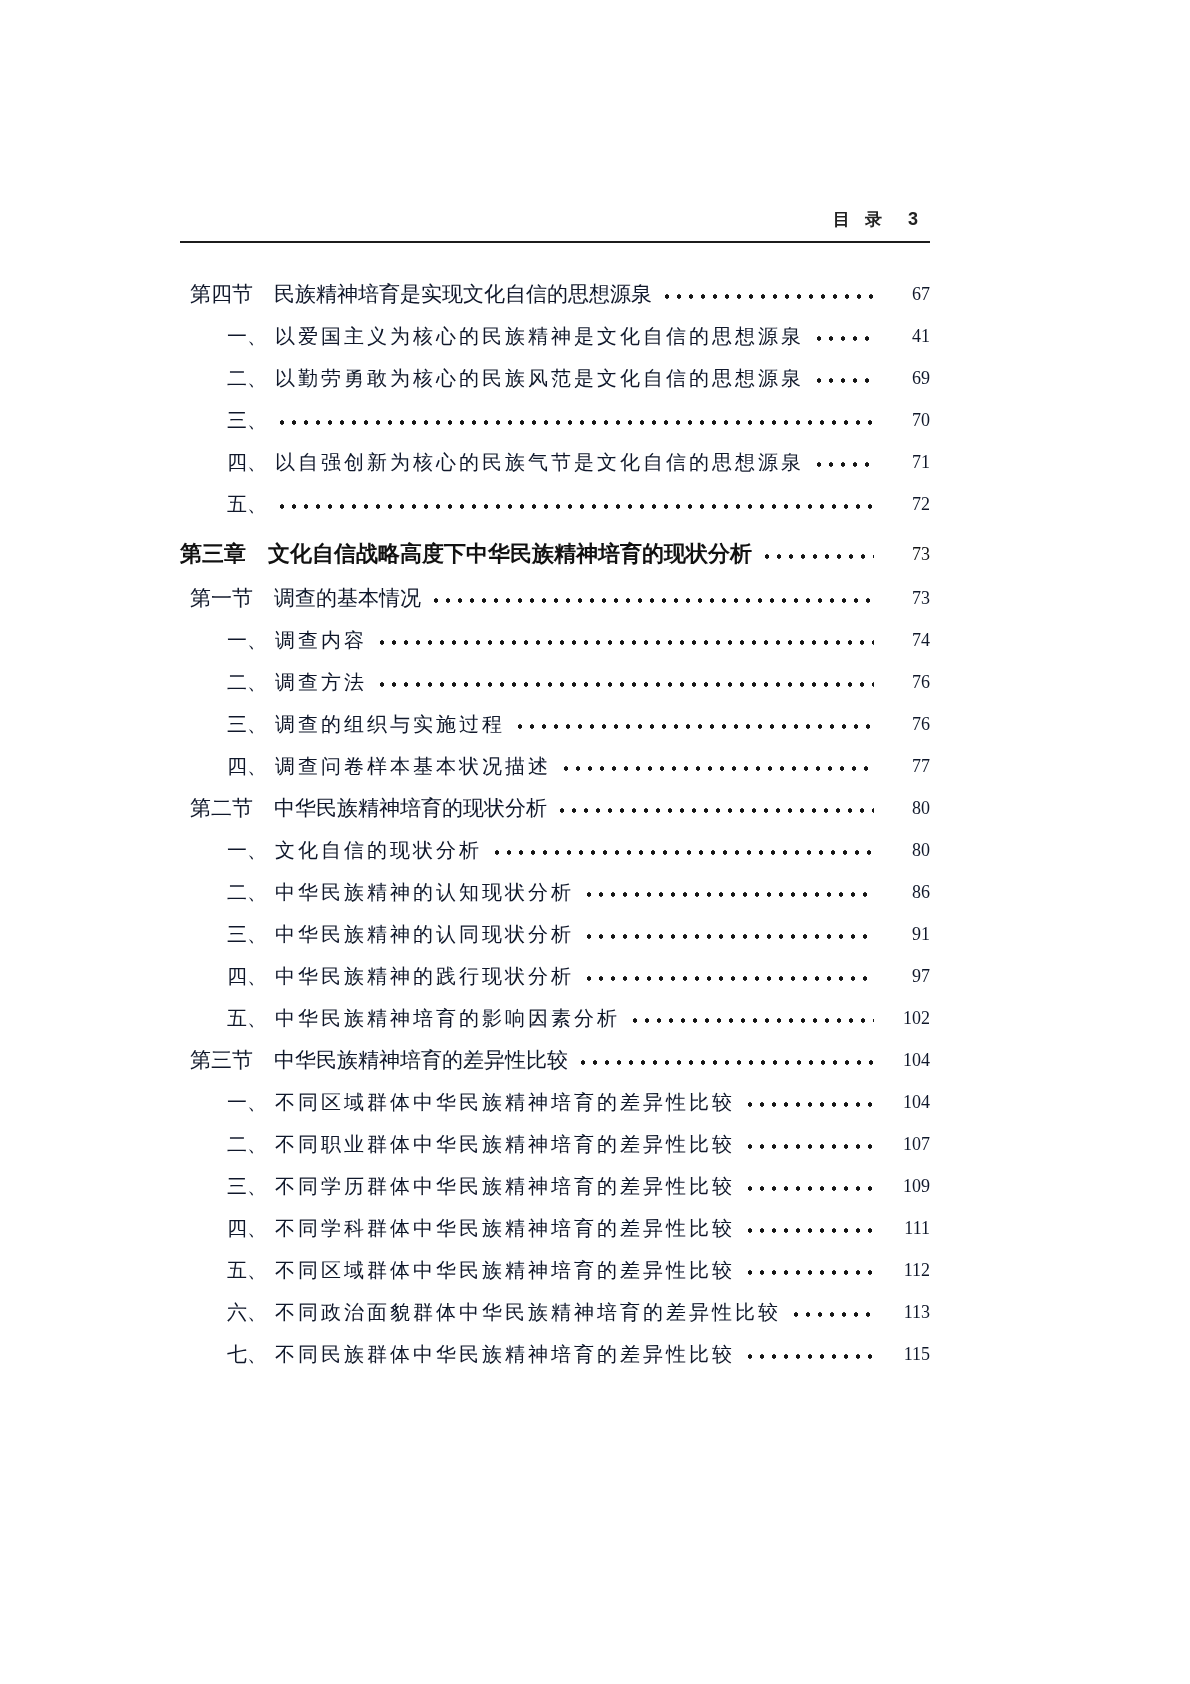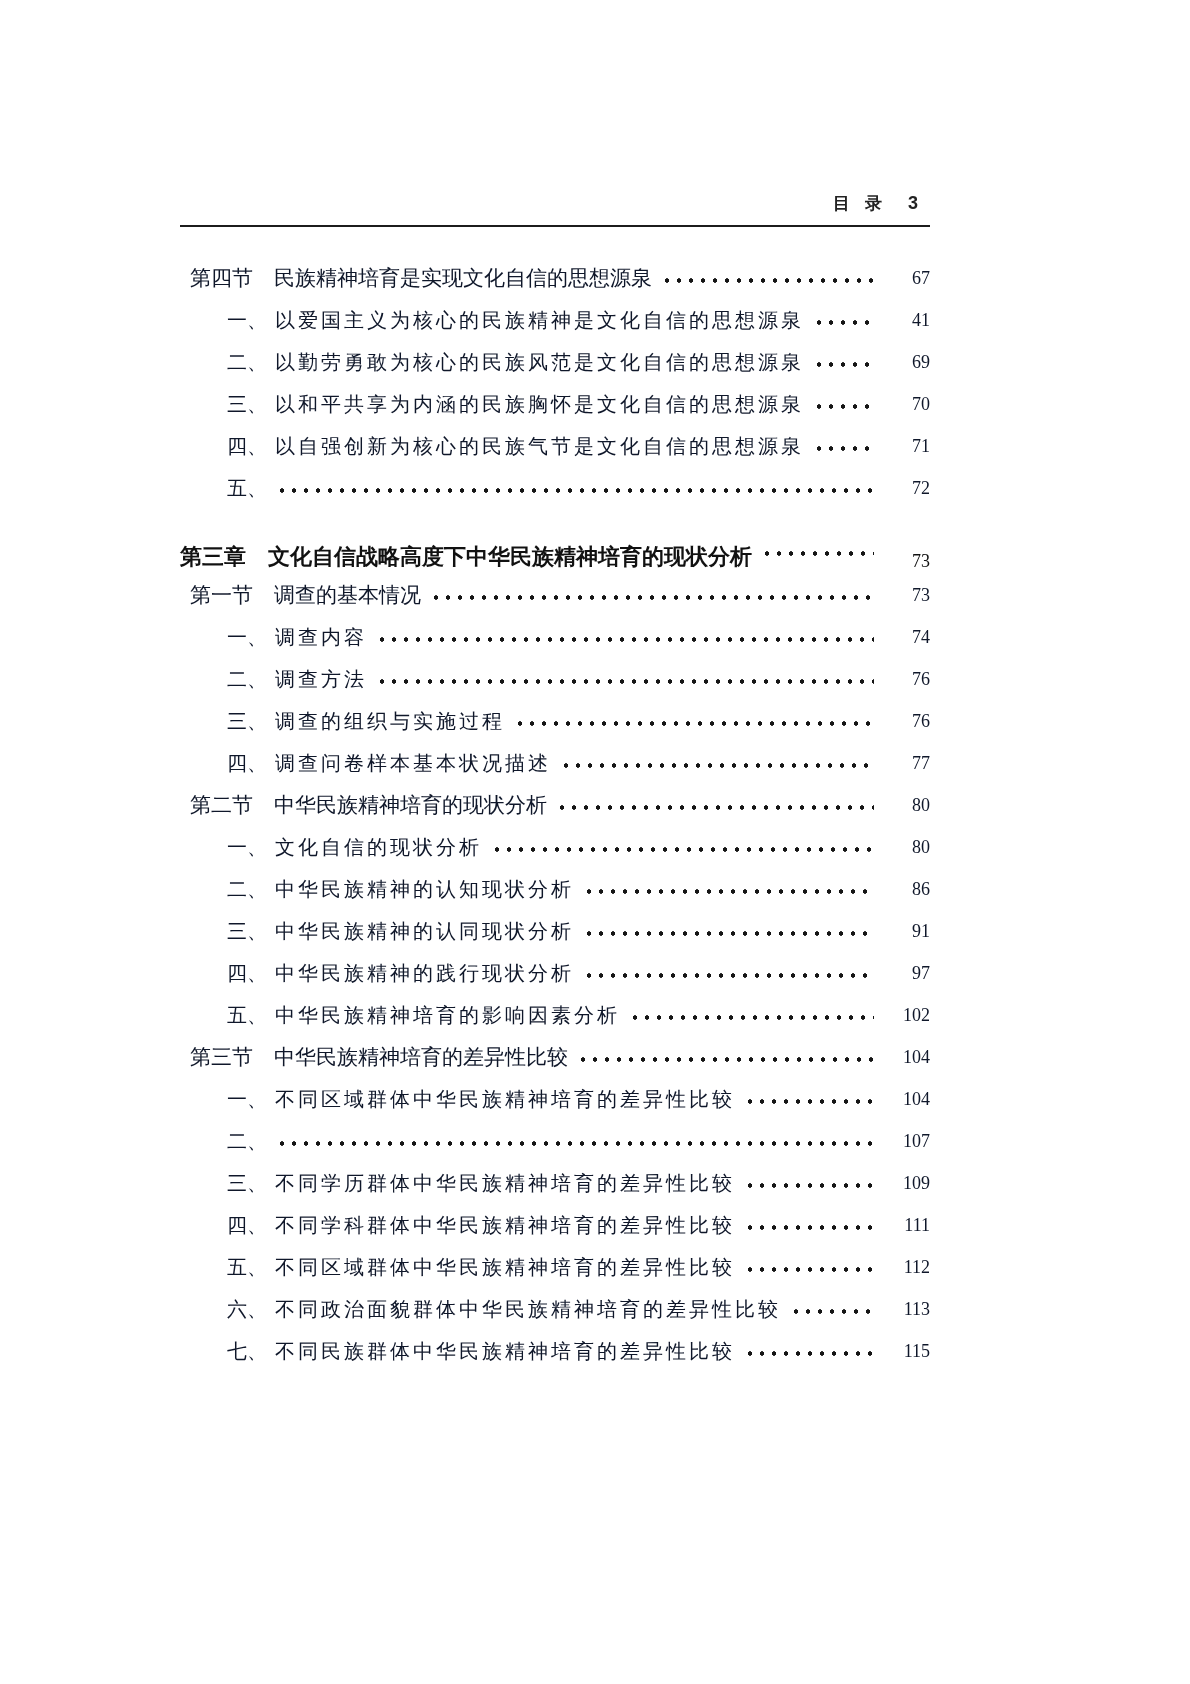--- a/index.html
+++ b/index.html
@@ -12,21 +12,21 @@
     width: 1190px;
     height: 1684px;
     background: #ffffff;
     overflow: hidden;
     font-family: "Liberation Serif", "DejaVu Serif", serif;
     color: #1a1a1a;
   }
   .content {
     position: absolute;
     left: 180px;
-    top: 0;
+    top: 16px;
     width: 750px;
   }
   
   .header {
     margin-top: 192px;
     display: flex;
     justify-content: flex-end;
     align-items: baseline;
     padding-right: 12px;
     font-family: "Liberation Sans", "DejaVu Sans", sans-serif;
@@ -78,27 +78,26 @@
   .pagenum {
     flex: 0 0 auto;
     width: 46px;
     text-align: right;
     font-family: "Liberation Serif", "DejaVu Serif", serif;
     font-weight: normal;
     font-size: 18px;
   }
   
   .level-chapter {
-    margin-top: 21px;
+    margin-top: 8px;
     margin-bottom: 2px;
     font-family: "Liberation Sans", "DejaVu Sans", sans-serif;
     font-weight: bold;
     font-size: 22px;
     color: #111111;
-    align-items: flex-end;
   }
   .level-chapter .label { margin-right: 22px; }
   
   .level-section {
     padding-left: 10px;
   }
   .level-section .label { margin-right: 21px; }
   
   .level-item {
     padding-left: 47px;
@@ -137,21 +136,20 @@
           <span class="pagenum">41</span>
         </div>
         <div class="row level-item">
           <span class="label">二、</span>
           <span class="title">以勤劳勇敢为核心的民族风范是文化自信的思想源泉</span>
           <span class="leader"></span>
           <span class="pagenum">69</span>
         </div>
         <div class="row level-item">
           <span class="label">三、</span>
-          <span class="title">以和平共享为内涵的民族胸怀是文化自信的思想源泉</span>
           <span class="leader"></span>
           <span class="pagenum">70</span>
         </div>
         <div class="row level-item">
           <span class="label">四、</span>
           <span class="title">以自强创新为核心的民族气节是文化自信的思想源泉</span>
           <span class="leader"></span>
           <span class="pagenum">71</span>
         </div>
         <div class="row level-item">
@@ -238,20 +236,21 @@
           <span class="pagenum">104</span>
         </div>
         <div class="row level-item">
           <span class="label">一、</span>
           <span class="title">不同区域群体中华民族精神培育的差异性比较</span>
           <span class="leader"></span>
           <span class="pagenum">104</span>
         </div>
         <div class="row level-item">
           <span class="label">二、</span>
+          <span class="title">不同职业群体中华民族精神培育的差异性比较</span>
           <span class="leader"></span>
           <span class="pagenum">107</span>
         </div>
         <div class="row level-item">
           <span class="label">三、</span>
           <span class="title">不同学历群体中华民族精神培育的差异性比较</span>
           <span class="leader"></span>
           <span class="pagenum">109</span>
         </div>
         <div class="row level-item">

